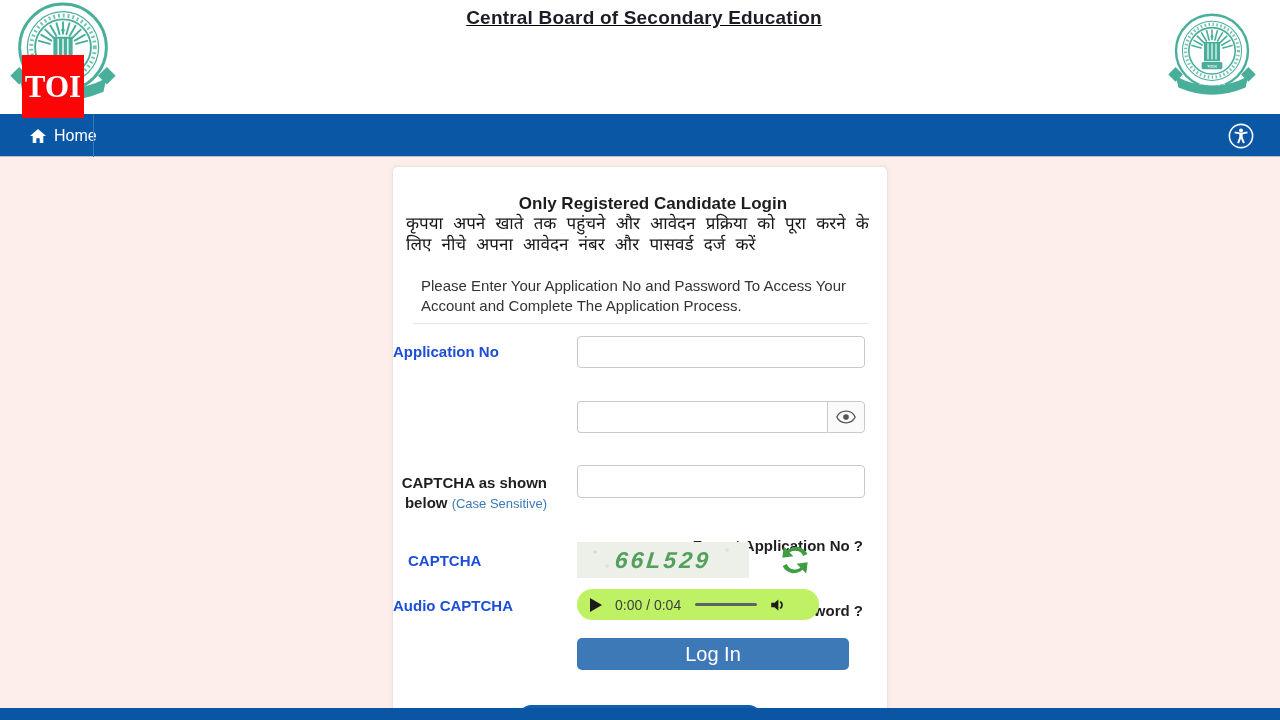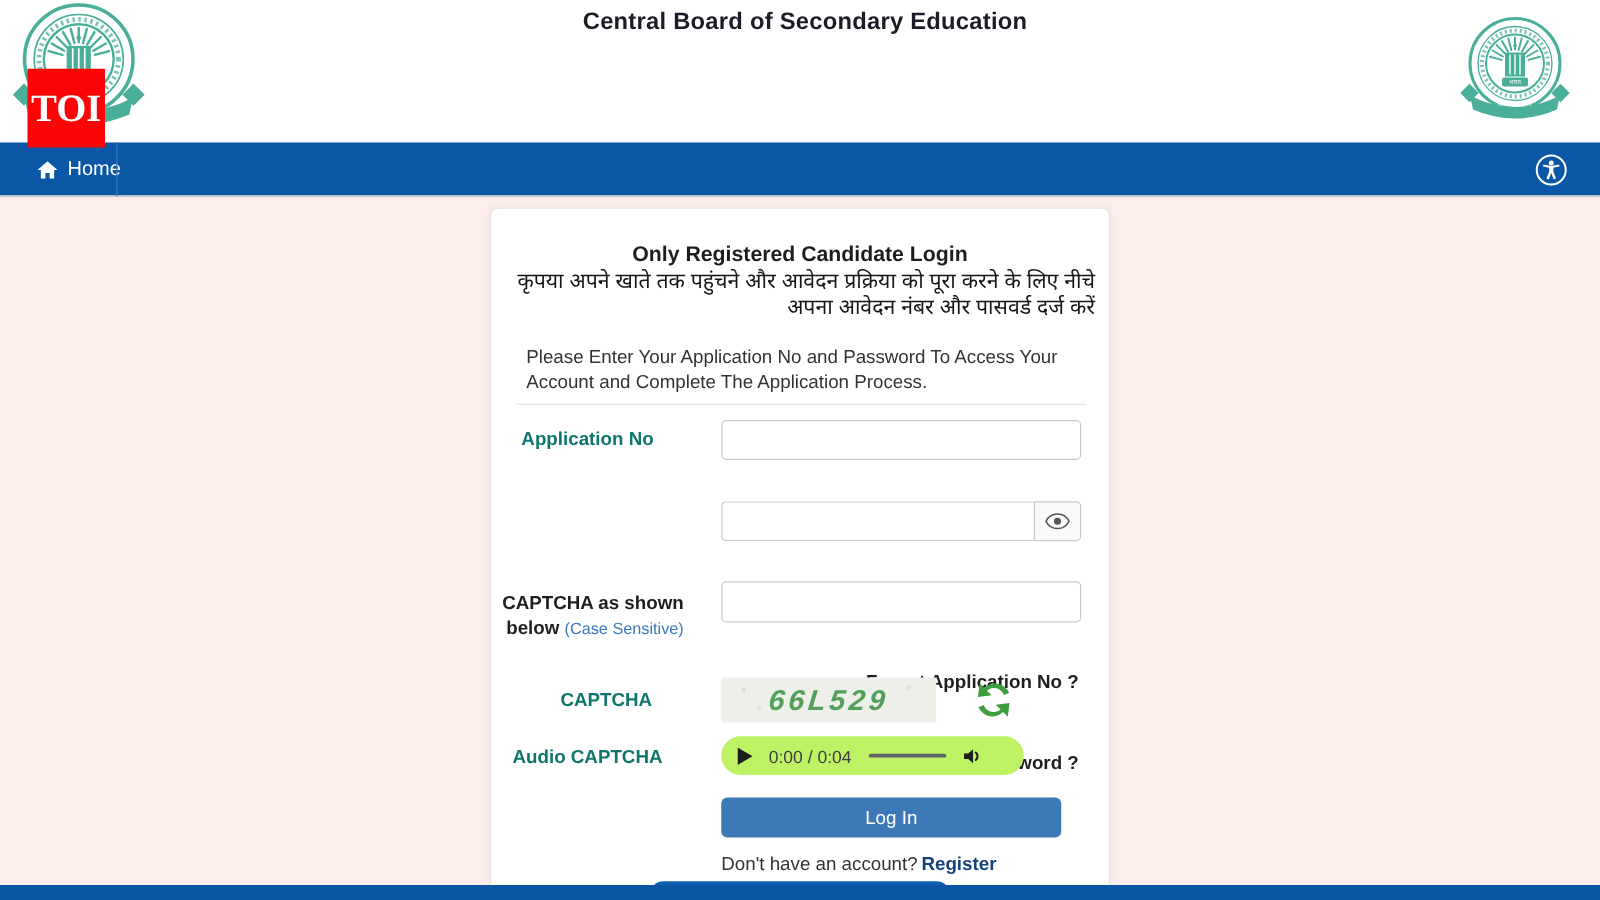--- a/index.html
+++ b/index.html
@@ -1,21 +1,21 @@
 <!DOCTYPE html>
 <html><head>
 <meta charset="utf-8">
 <style>
   * { margin:0; padding:0; box-sizing:border-box; }
   html,body { width:1280px; height:720px; overflow:hidden; background:#fdeeec;
               font-family:"Liberation Sans", sans-serif; }
 
   
   .header { position:absolute; left:0; top:0; width:1280px; height:114px; background:#ffffff; }
-  .header-center { position:absolute; left:200px; right:192px; top:7px; text-align:center; }
+  .header-center { position:absolute; left:200px; right:192px; top:7px; text-align:center;text-decoration:underline; }
   .header-title { font-size:19px; font-weight:bold; color:#1c1c26; letter-spacing:.2px; }
   .header-sub { margin-top:9px; font-size:17px; color:#4d4d4d; line-height:20px; }
 
   .logo-left  { position:absolute; left:10px;  top:0;   width:106px; height:112px; }
   .logo-right { position:absolute; left:1168px; top:4px; width:88px;  height:108px; }
   .logo-left svg, .logo-right svg { width:100%; height:100%; }
 
   .toi-box { position:absolute; left:22px; top:55px; width:62px; height:63px;
              background:#fb0507; color:#ffffff; display:flex; align-items:center; justify-content:center;
              font-family:"Liberation Serif", serif; font-weight:bold; font-size:31px; z-index:5; }
@@ -26,30 +26,30 @@
   .nav-home { position:absolute; left:0; top:0; height:43px; padding:0 30px; display:flex;
               align-items:center; gap:8px; color:#ffffff; font-size:16px; cursor:pointer; }
   .nav-sep { position:absolute; left:93px; top:0; width:1px; height:43px; background:#3d77b8; }
   .nav-access { position:absolute; left:1228px; top:9px; width:26px; height:26px; cursor:pointer; }
 
   
   .card { position:absolute; left:392px; top:166px; width:496px; height:554px;
           background:#ffffff; border:1px solid #ece2e0; border-bottom:none;
           border-radius:6px 6px 0 0; box-shadow:0 0 6px rgba(0,0,0,0.05); }
 
-  .card-title { position:absolute; left:0; top:27px; width:100%; text-align:center;
+  .card-title { position:absolute; left:13px; top:27px; width:100%; text-align:center;
                 font-size:17px; font-weight:bold; color:#1d1d1d; }
-  .hindi-text { position:absolute; left:13px; top:47px; width:470px; text-align:right;
-                font-family:Liberation Sans, sans-serif; font-size:17px; line-height:21px; color:#161616; }
+  .hindi-text { position:absolute; left:13px; top:47px; width:470px; text-align:left;
+                font-family:Liberation Mono, monospace; font-size:17px; line-height:21px; color:#161616; }
   .english-text { position:absolute; left:28px; top:109px; width:440px; text-align:left;
                   font-size:15px; line-height:20px; color:#333333; }
   .divider { position:absolute; left:20px; top:156px; width:456px; border-top:1px solid #e6e6e6; }
 
-  .field-label { position:absolute; left:0; width:154px; text-align:center;
-                 font-size:15px; font-weight:bold; color:#0f766e; }
+  .field-label { position:absolute; left:0; width:154px; text-align:left;
+                 font-size:15px; font-weight:bold; color:#1d4ed8; }
   .text-input { position:absolute; left:184px; width:288px; height:32px;
                 border:1px solid #c9c9c9; border-radius:4px; background:#fff;
                 font-size:15px; padding:0 8px; color:#222; outline:none; }
 
   .forgot-link { position:absolute; right:24px; font-size:15px; font-weight:bold; color:#1f1f1f; cursor:pointer; }
 
   .pw-group { position:absolute; left:184px; top:234px; width:288px; height:32px; display:flex; }
   .pw-input { flex:1; border:1px solid #c9c9c9; border-right:none; border-radius:4px 0 0 4px;
               font-size:15px; padding:0 8px; color:#222; outline:none; min-width:0; }
   .pw-eye { width:38px; background:#fafafa; border:1px solid #c9c9c9; border-radius:0 4px 4px 0;
@@ -71,21 +71,21 @@
   .audio-player { position:absolute; left:184px; top:422px; width:242px; height:31px;
                   background:#bef264; border-radius:16px; display:flex; align-items:center;
                   padding:0 13px; cursor:default; }
   .audio-play { width:12px; height:14px; margin-right:13px; cursor:pointer; }
   .audio-time { font-size:14px; color:#3c4043; white-space:nowrap; }
   .audio-line { width:62px; height:3px; background:#5f6368; border-radius:2px; margin:0 12px 0 14px; }
   .audio-vol { width:18px; height:18px; cursor:pointer; }
 
   .login-btn { position:absolute; left:184px; top:471px; width:272px; height:32px;
                background:#3e79b7; border:none; border-radius:5px; color:#ffffff;
-               font-size:15px; font-family:inherit; cursor:pointer; }
+               font-size:20px; font-family:inherit; cursor:pointer; }
 
   .register-line { position:absolute; left:184px; top:516px; font-size:15px; color:#333333; }
   .register-link { font-weight:bold; color:#14437c; cursor:pointer; margin-left:3px; }
 
   .partial-btn { position:absolute; left:126px; top:538px; width:242px; height:16px;
                  background:#1160ae; border-radius:12px 12px 0 0; }
   .bottom-bar { position:absolute; left:0; top:708px; width:1280px; height:12px;
                 background:#0a55a4; z-index:50; }
 </style>
 </head>
@@ -238,20 +238,17 @@
     <span class="audio-time">0:00 / 0:04</span>
     <div class="audio-line"></div>
     <svg class="audio-vol" viewBox="0 0 24 24">
       <path d="M3 9 L7.5 9 L12.5 4.5 L12.5 19.5 L7.5 15 L3 15 Z" fill="#1b1b1b"></path>
       <path d="M15.5 8 A5.2 5.2 0 0 1 15.5 16" stroke="#1b1b1b" stroke-width="2.2" fill="none" stroke-linecap="round"></path>
     </svg>
   </div>
 
   <button class="login-btn">Log In</button>
 
-  <div class="register-line">
-    <span>Don't have an account?</span><span class="register-link">Register</span>
-  </div>
 
   <div class="partial-btn"></div>
 </div>
 
 <div class="bottom-bar"></div>
 
 </body></html>

